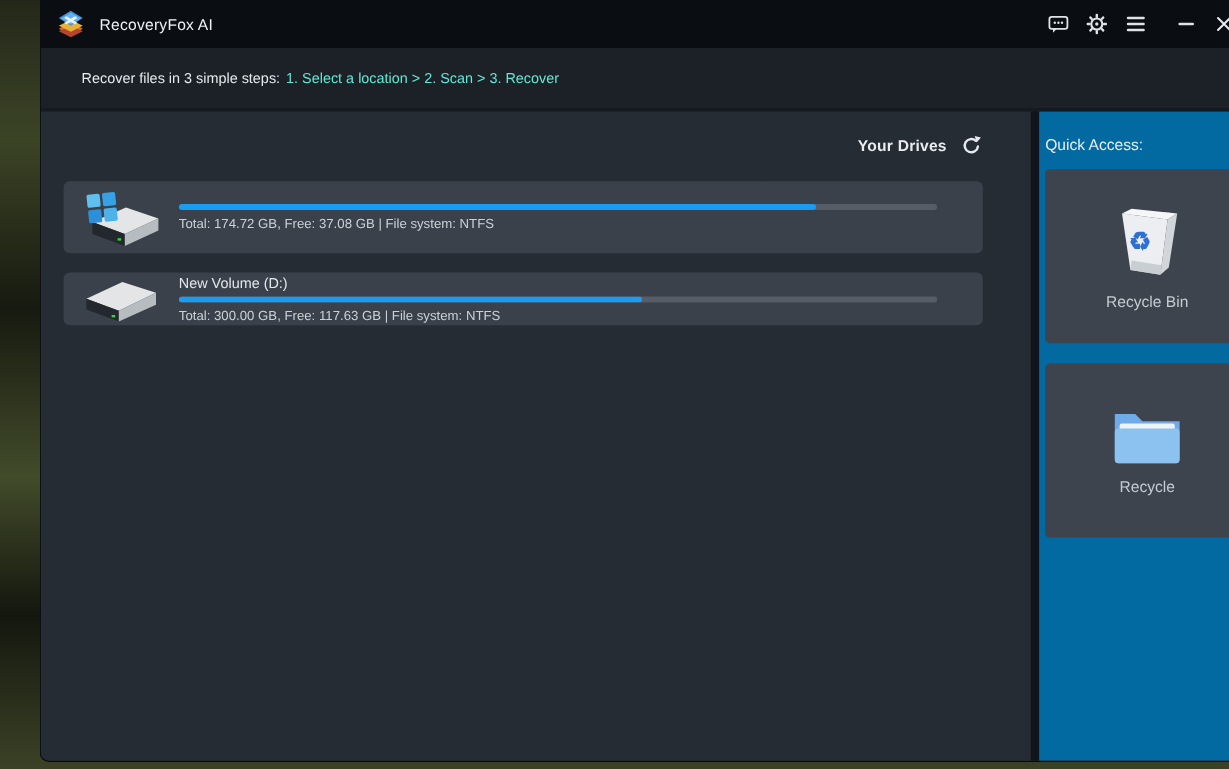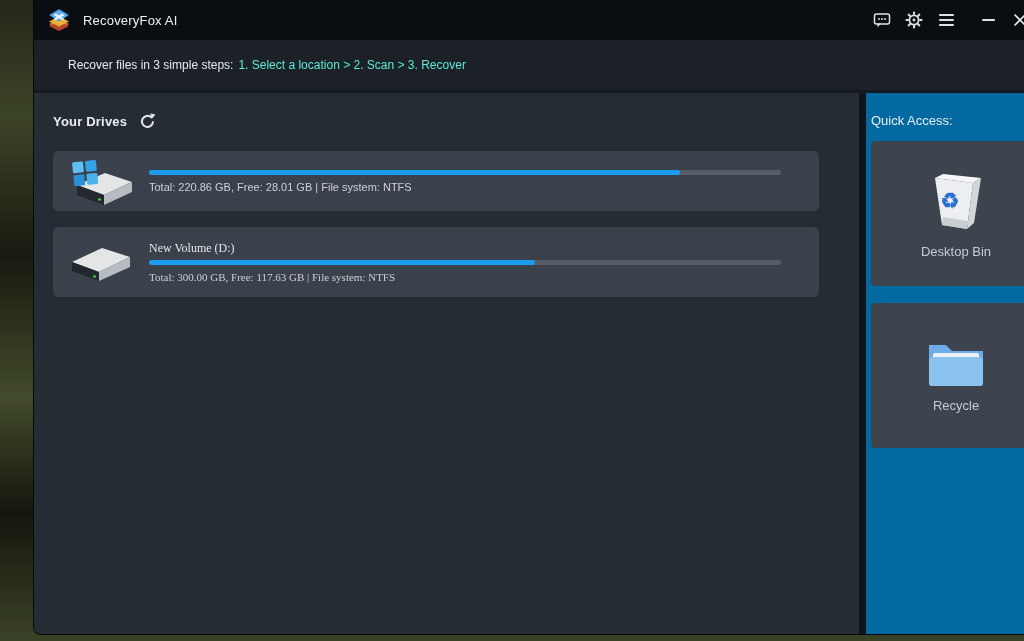--- a/index.html
+++ b/index.html
@@ -34,28 +34,28 @@
   
   .stepsbar {
     height:53px; flex:0 0 53px; background:#1b2127; border-bottom:3px solid #151a20;
     display:flex; align-items:center; padding-left:34px; font-size:12px;
   }
   .steps-prefix { color:#e6eaee; }
   .steps-links { color:#5eead4; margin-left:5px; }
   
   .content { flex:1; display:flex; min-height:0; }
   .main { flex:1; padding:0 40px 0 19px; background:#262c34; }
-  .section-head { margin-top:19px; display:flex; align-items:center; }
+  .section-head { margin-top:19px; display:flex; align-items:center;justify-content:flex-end; }
   .section-title { color:#e9edf1; font-size:13px; font-weight:bold; letter-spacing:.2px; }
   .refresh { margin-left:12px; width:18px; height:18px; cursor:pointer; display:flex; align-items:center; }
   .drive-card {
     margin-top:21px; height:60px; background:#3a414b; border-radius:5px;
     display:flex; align-items:center; padding-right:38px; cursor:pointer;
   }
-  .drive-card.second { margin-top:16px; height:70px;font-family:Liberation Serif, serif; }
+  .drive-card.second { margin-top:16px; height:44px; }
   .drive-icon-box { width:96px; flex:0 0 96px; display:flex; align-items:center; justify-content:center; }
   .drive-info { flex:1; min-width:0; }
   .drive-name { color:#e3e7eb; font-size:12px; margin-bottom:4px; }
   .drive-bar { height:5px; background:#565d66; border-radius:3px; overflow:hidden; }
   .drive-bar .fill { height:100%; background:#1a9df0; border-radius:3px; }
   .drive-details { color:#ccd1d7; font-size:11px; margin-top:6px; }
   
   .v-divider { width:7px; flex:0 0 7px; background:#11151b; }
   .sidebar { width:180px; flex:0 0 180px; background:#0369a1; padding:0 5px; }
   .qa-title { margin-top:20px; color:#e9edf1; font-size:13px; }
@@ -162,21 +162,21 @@
               <rect x="18" y="5" width="11" height="11" rx="1.5" fill="#35a2e6"></rect>
               <rect x="5" y="18" width="11" height="11" rx="1.5" fill="#2b8fd9"></rect>
               <rect x="18" y="18" width="11" height="11" rx="1.5" fill="#4db1ea"></rect>
             </g>
           </svg>
         </div>
         <div class="drive-info">
           <div class="drive-bar">
             <div class="fill" style="width:84%"></div>
           </div>
-          <div class="drive-details">Total: 220.86 GB, Free: 28.01 GB | File system: NTFS</div>
+          <div class="drive-details">Total: 174.72 GB, Free: 37.08 GB | File system: NTFS</div>
         </div>
       </div>
 
       <div class="drive-card second">
         <div class="drive-icon-box">
           <svg width="66" height="42" viewBox="0 0 66 42">
             <polygon points="4,21 34,7 62,16 31,31" fill="#e3e5e7"></polygon>
             <polygon points="4,21 31,31 31,40 4,30" fill="#23282e"></polygon>
             <polygon points="31,31 62,16 62,26 31,40" fill="#b7bcc1"></polygon>
             <rect x="25" y="34.5" width="3" height="2" fill="#39d23e"></rect>
@@ -202,21 +202,21 @@
           <svg width="58" height="66" viewBox="0 0 58 66">
             <polygon points="10,8 48,8 42,17 16,17" fill="#8d9299"></polygon>
             <polygon points="14,10 44,10 40,15 18,15" fill="#3a3f45"></polygon>
             <polygon points="8,9 16,5 54,9 46,14" fill="#f4f6f8"></polygon>
             <polygon points="8,9 46,14 40,60 15,56" fill="#eceef1"></polygon>
             <polygon points="46,14 54,9 47,54 40,60" fill="#d2d6da"></polygon>
             <polygon points="16,48 41,52 40,60 15,56" fill="#c3c8cd" opacity="0.85"></polygon>
           </svg>
           <span class="recycle-glyph">♻</span>
         </div>
-        <div class="qa-label">Desktop Bin</div>
+        <div class="qa-label">Recycle Bin</div>
       </div>
 
       <div class="qa-card second">
         <svg width="62" height="50" viewBox="0 0 62 50">
           <path d="M4,6 h17 l6,6 h31 v32 a3,3 0 0 1 -3,3 h-48 a3,3 0 0 1 -3,-3 z" fill="#6fabe8"></path>
           <rect x="8" y="14" width="46" height="8" rx="2" fill="#eef3f8"></rect>
           <rect x="4" y="18" width="54" height="29" rx="3" fill="#8cc2f0"></rect>
         </svg>
         <div class="qa-label">Recycle</div>
       </div>

